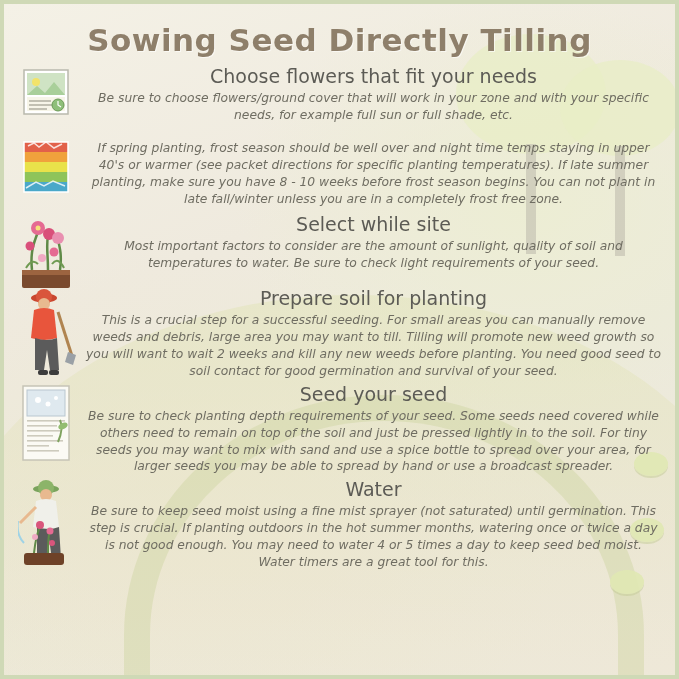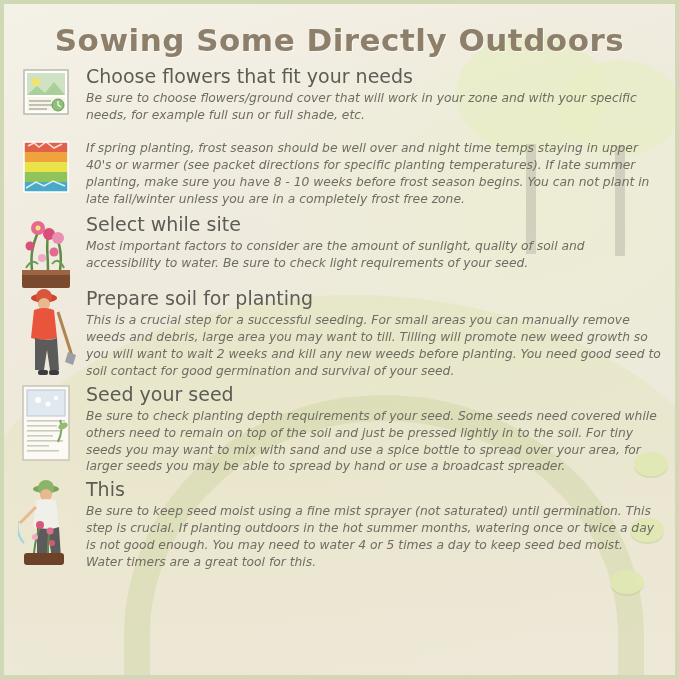--- a/index.html
+++ b/index.html
@@ -107,20 +107,21 @@
   .step-icon {
     width: 62px;
     min-width: 62px;
     height: 72px;
     margin-right: 6px;
     position: relative;
   }
   .step-body {
     flex: 1;
     padding-top: 2px;
+    text-align: center;
   }
   .step-heading {
     font-family: "DejaVu Sans", sans-serif;
     font-size: 19px;
     color: #5c5b55;
     line-height: 1.15;
     margin: 0 0 2px 0;
     font-weight: normal;
   }
   .step-text {
@@ -149,21 +150,21 @@
     </div>
     <div class="tree t2">
       <div class="canopy"></div>
         <div class="trunk"></div>
     </div>
     <div class="bush b1"></div>
     <div class="bush b2"></div>
     <div class="bush b3"></div>
   </div>
 
-  <div class="title">Sowing Some  Directly Outdoors</div>
+  <div class="title">Sowing Seed  Directly Tilling</div>
 
   <div class="steps">
 
     <div class="step">
       <div class="step-icon">
         <svg class="ic" width="62" height="72" viewBox="0 0 62 72">
           <rect x="6" y="6" width="44" height="44" fill="#ffffff" stroke="#b9b9ad" stroke-width="1.5"></rect>
           <rect x="9" y="9" width="38" height="22" fill="#cfe3c4"></rect>
           <circle cx="18" cy="18" r="4" fill="#f2e36a"></circle>
           <path d="M9 31 l10 -9 l8 7 l9 -11 l11 13 z" fill="#a9cf9a"></path>
@@ -213,21 +214,21 @@
           <circle cx="40" cy="26" r="6" fill="#e98fb0"></circle>
           <circle cx="12" cy="34" r="4.5" fill="#d94f7a"></circle>
           <circle cx="36" cy="40" r="4.5" fill="#e56a92"></circle>
           <circle cx="24" cy="46" r="4" fill="#f0a9c3"></circle>
           <path d="M8 56 q6 -10 12 -4" stroke="#6f9a52" stroke-width="2" fill="none"></path>
           <path d="M46 56 q-6 -12 -12 -4" stroke="#6f9a52" stroke-width="2" fill="none"></path>
         </svg>
       </div>
       <div class="step-body">
         <h2 class="step-heading">Select while site</h2>
-        <p class="step-text">Most important factors to consider are the amount of sunlight, quality of soil and accessibility to water. Be sure to check light  requirements of your seed.</p>
+        <p class="step-text">Most important factors to consider are the amount of sunlight, quality of soil and temperatures to water. Be sure to check light  requirements of your seed.</p>
       </div>
     </div>
 
     <div class="step">
       <div class="step-icon">
         <svg class="ic" width="62" height="96" viewBox="0 0 62 96">
           <ellipse cx="26" cy="12" rx="13" ry="4.5" fill="#c9462f"></ellipse>
           <circle cx="26" cy="11" r="8" fill="#d9553c"></circle>
           <circle cx="26" cy="18" r="6" fill="#e8b98f"></circle>
           <path d="M16 24 q10 -4 20 0 l3 28 q-13 4 -26 0 z" fill="#e8553c"></path>
@@ -284,19 +285,19 @@
           <rect x="6" y="76" width="40" height="12" rx="3" fill="#6e4228"></rect>
           <path d="M16 76 q2 -18 6 -26" stroke="#5f8a47" stroke-width="2" fill="none"></path>
           <path d="M30 76 q0 -16 2 -24" stroke="#5f8a47" stroke-width="2" fill="none"></path>
           <circle cx="22" cy="48" r="4" fill="#d9557c"></circle>
           <circle cx="32" cy="54" r="3.5" fill="#e56a92"></circle>
           <circle cx="17" cy="60" r="3" fill="#f0a9c3"></circle>
           <circle cx="34" cy="66" r="3" fill="#d9557c"></circle>
         </svg>
       </div>
       <div class="step-body">
-        <h2 class="step-heading">This</h2>
+        <h2 class="step-heading">Water</h2>
         <p class="step-text">Be sure to keep seed moist using a fine mist sprayer (not saturated) until germination. This step is crucial. If planting outdoors in the hot summer months, watering once  or twice a day is not good enough. You may need to water 4 or 5 times a day to keep seed bed moist. Water timers are a great tool for this.</p>
       </div>
     </div>
 
   </div>
 </div>
 
 </body></html>

